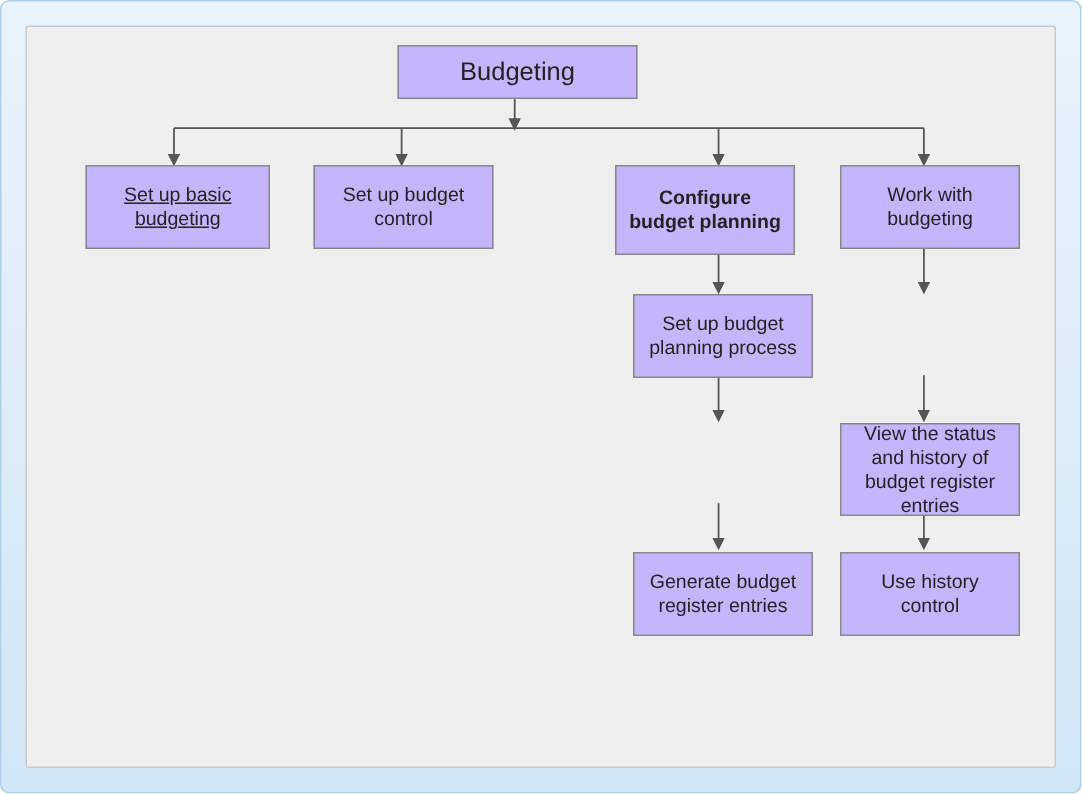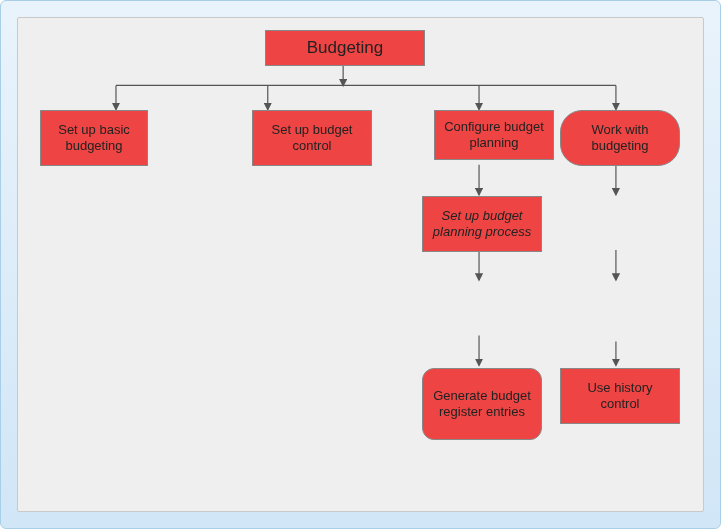--- a/index.html
+++ b/index.html
@@ -24,21 +24,21 @@
     left: 16px;
     top: 16px;
     right: 16px;
     bottom: 16px;
     background: #efefef;
     border: 1px solid #c9c9c9;
     border-radius: 2px;
   }
   .node {
     position: absolute;
-    background: #ef4444;
+    background: #c4b5fd;
     border: 1px solid #888;
     display: flex;
     align-items: center;
     justify-content: center;
     text-align: center;
     font-size: 13px;
     line-height: 1.25;
     color: #222;
     padding: 4px 6px;
     box-sizing: border-box;
@@ -83,31 +83,32 @@
         <line x1="464" y1="320" x2="464" y2="350" marker-end="url(#arrow)"></line>
 
         <line x1="602" y1="148" x2="602" y2="178" marker-end="url(#arrow)"></line>
         <line x1="602" y1="234" x2="602" y2="264" marker-end="url(#arrow)"></line>
         <line x1="602" y1="326" x2="602" y2="350" marker-end="url(#arrow)"></line>
       </g>
     </svg>
 
     <div class="node root" style="left:247px; top:12px; width:160px; height:36px;">Budgeting</div>
 
-    <div class="node" style="left:22px; top:92px; width:108px; height:56px;">Set up basic budgeting</div>
+    <div class="node" style="left:39px; top:92px; width:123px; height:56px;text-decoration:underline;">Set up basic budgeting</div>
 
-    <div class="node" style="left:191px; top:92px; width:120px; height:56px;margin-left:43px;">Set up budget control</div>
+    <div class="node" style="left:191px; top:92px; width:120px; height:56px;">Set up budget control</div>
 
-    <div class="node" style="left:416px; top:92px; width:120px; height:50px;">Configure budget planning</div>
+    <div class="node" style="left:392px; top:92px; width:120px; height:60px;font-weight:bold;">Configure budget planning</div>
 
-    <div class="node" style="left:542px; top:92px; width:120px; height:56px;border-radius:22px;">Work with budgeting</div>
+    <div class="node" style="left:542px; top:92px; width:120px; height:56px;">Work with budgeting</div>
 
-    <div class="node" style="left:404px; top:178px; width:120px; height:56px;font-style:italic;">Set up budget planning process</div>
+    <div class="node" style="left:404px; top:178px; width:120px; height:56px;">Set up budget planning process</div>
 
 
-    <div class="node" style="left:404px; top:350px; width:120px; height:72px;border-radius:12px;">Generate budget register entries</div>
+    <div class="node" style="left:404px; top:350px; width:120px; height:56px;">Generate budget register entries</div>
 
 
+    <div class="node" style="left:542px; top:264px; width:120px; height:62px;">View the status and history of budget register entries</div>
 
     <div class="node" style="left:542px; top:350px; width:120px; height:56px;">Use history control</div>
 
   </div>
 </div>
 
 </body></html>

